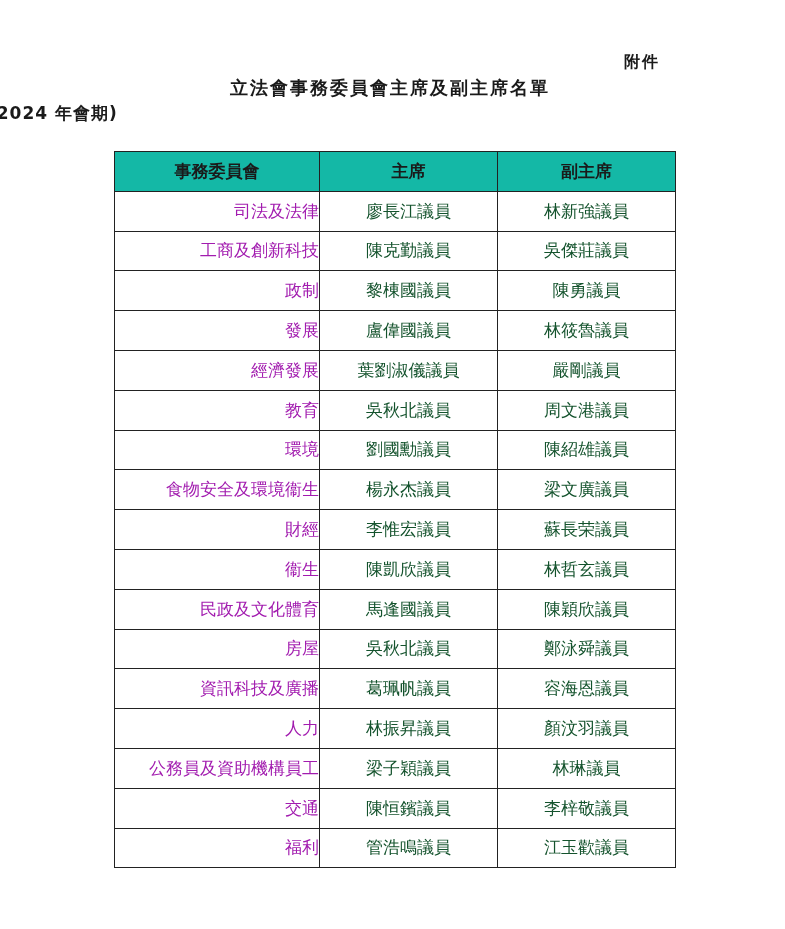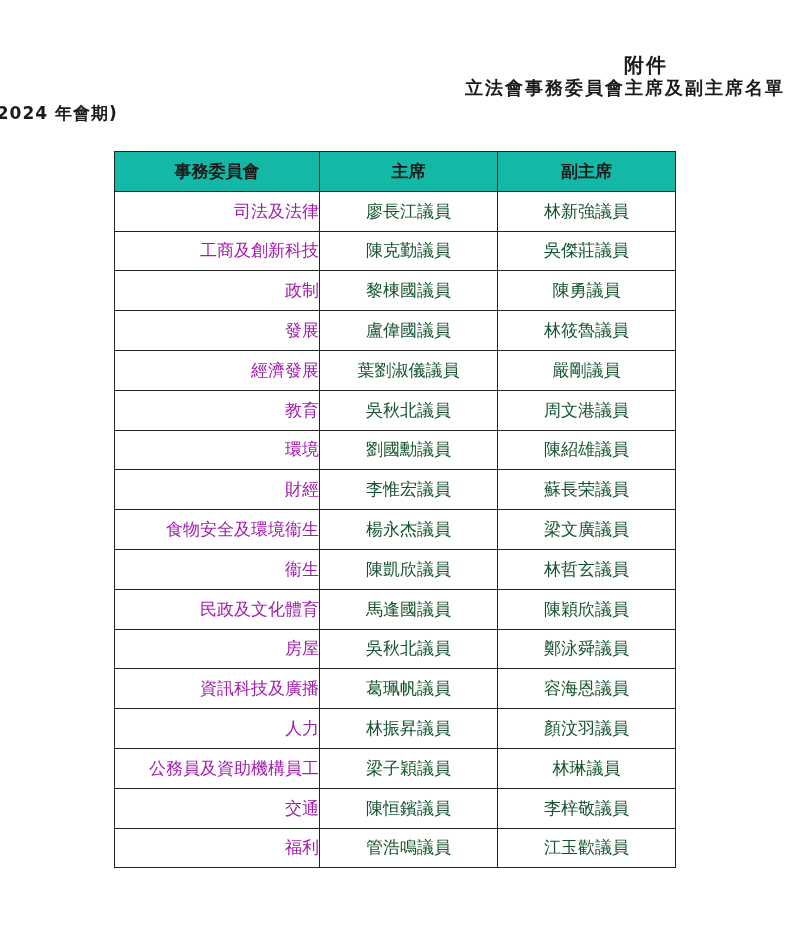--- a/index.html
+++ b/index.html
@@ -1,20 +1,20 @@
 <!DOCTYPE html>
 <html><head>
 <meta charset="utf-8">
 <style>
   html, body { margin: 0; padding: 0; background: #ffffff; }
   body { width: 785px; height: 929px; position: relative; overflow: hidden;
          font-family: "DejaVu Sans", "Liberation Sans", sans-serif; color: #1a1a1a; }
-  .annex { position: absolute; left: 624px; top: 52px; font-size: 20px; font-weight: bold;
+  .annex { position: absolute; left: 624px; top: 52px; font-size: 16px; font-weight: bold;
            letter-spacing: 2px; font-family: "DejaVu Sans", sans-serif; }
-  .title { position: absolute; left: 0; width: 785px; top: 76px; text-align: right;
+  .title { position: absolute; left: 0; width: 785px; top: 76px; text-align: center;
            font-size: 18px; font-weight: bold; letter-spacing: 2px; padding-left: 0;
            box-sizing: border-box; }
   .title span { display: inline-block; margin-left: -5px; }
   .subtitle { position: absolute; left: 0; width: 785px; top: 102px; text-align: left;
               font-size: 17px; font-weight: bold; letter-spacing: 1px; }
   .subtitle span { display: inline-block; margin-left: -12px; }
   table { position: absolute; left: 114px; top: 151px; border-collapse: collapse;
           width: 561px; table-layout: fixed; }
   col.c1 { width: 205px; } col.c2 { width: 178px; } col.c3 { width: 178px; }
   th, td { border: 1.3px solid #222; height: 38.8px; padding: 0; font-size: 17px;
@@ -73,28 +73,28 @@
         <td class="committee">教育</td>
         <td class="person">吳秋北議員</td>
         <td class="person">周文港議員</td>
       </tr>
       <tr>
         <td class="committee">環境</td>
         <td class="person">劉國勳議員</td>
         <td class="person">陳紹雄議員</td>
       </tr>
       <tr>
+        <td class="committee">食物安全及環境衞生</td>
+        <td class="person">楊永杰議員</td>
+        <td class="person">梁文廣議員</td>
+      </tr>
+      <tr>
         <td class="committee">財經</td>
         <td class="person">李惟宏議員</td>
         <td class="person">蘇長荣議員</td>
-      </tr>
-      <tr>
-        <td class="committee">食物安全及環境衞生</td>
-        <td class="person">楊永杰議員</td>
-        <td class="person">梁文廣議員</td>
       </tr>
       <tr>
         <td class="committee">衞生</td>
         <td class="person">陳凱欣議員</td>
         <td class="person">林哲玄議員</td>
       </tr>
       <tr>
         <td class="committee">民政及文化體育</td>
         <td class="person">馬逢國議員</td>
         <td class="person">陳穎欣議員</td>

